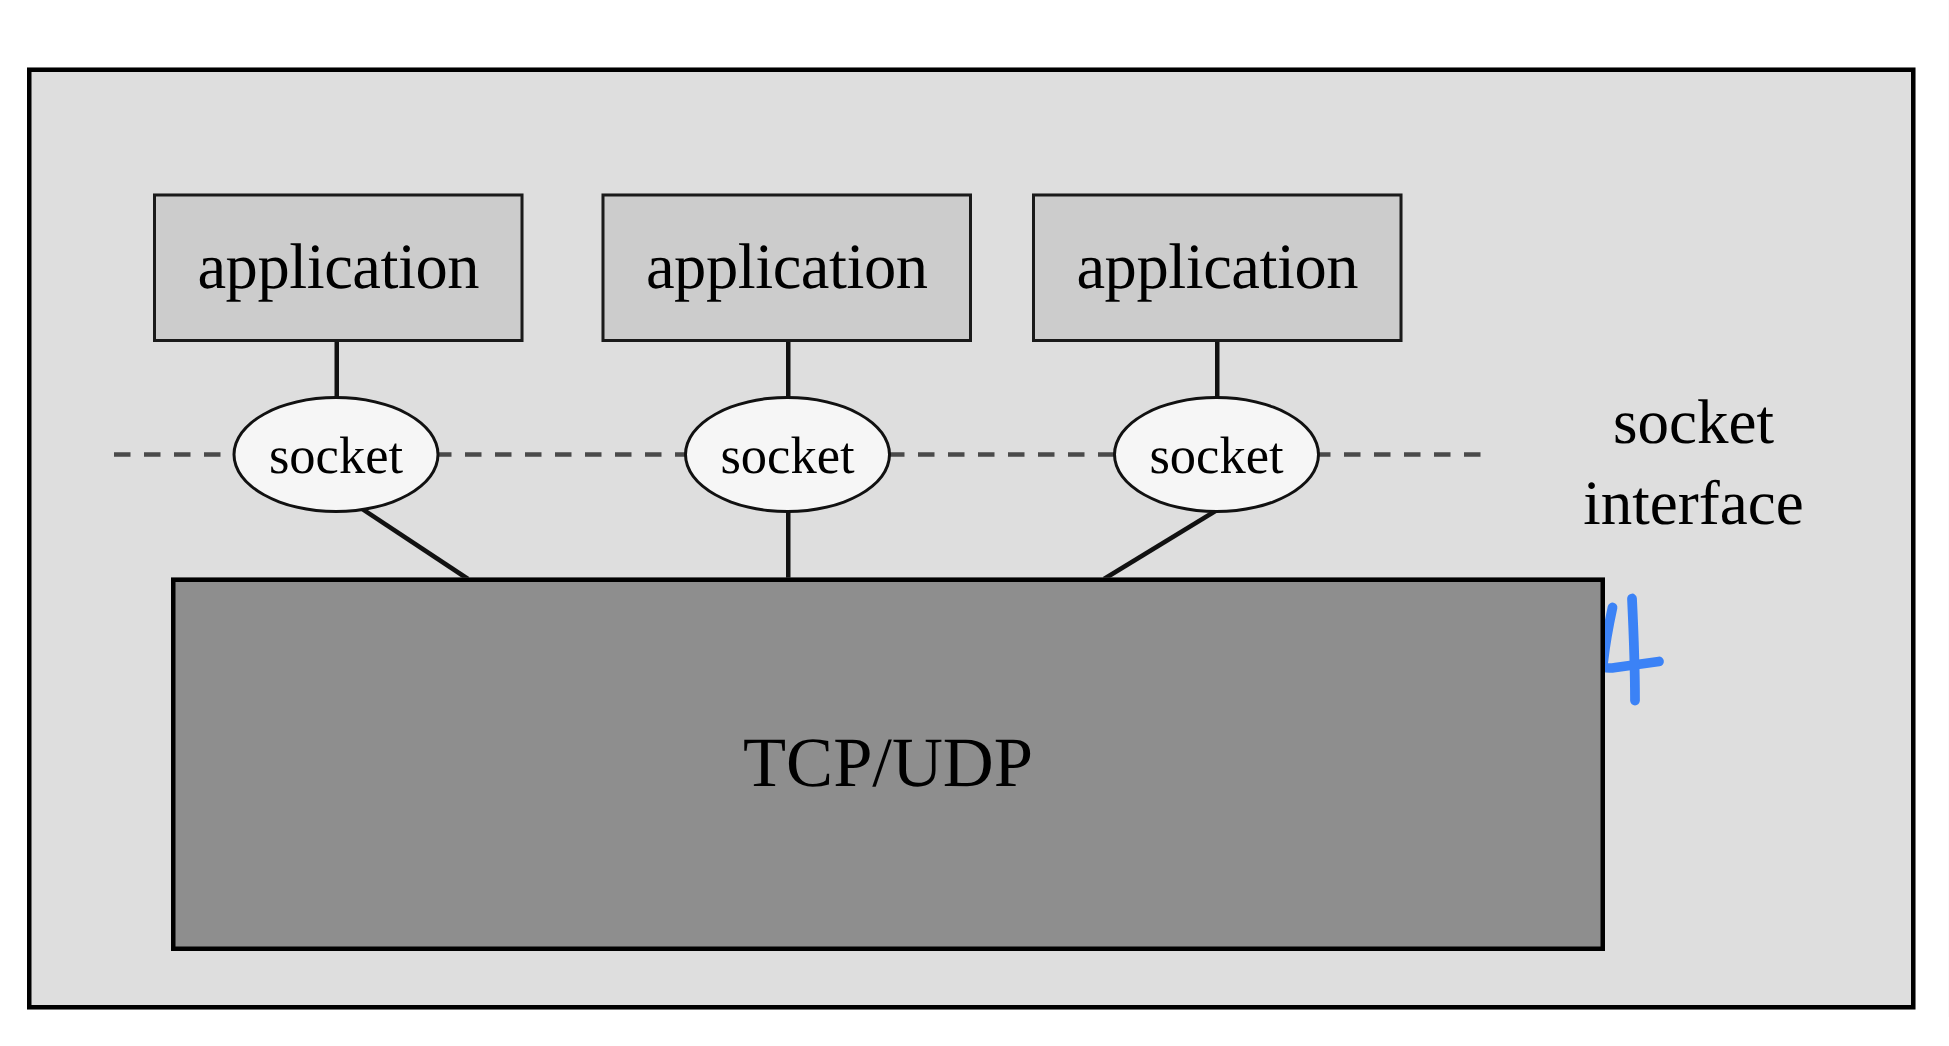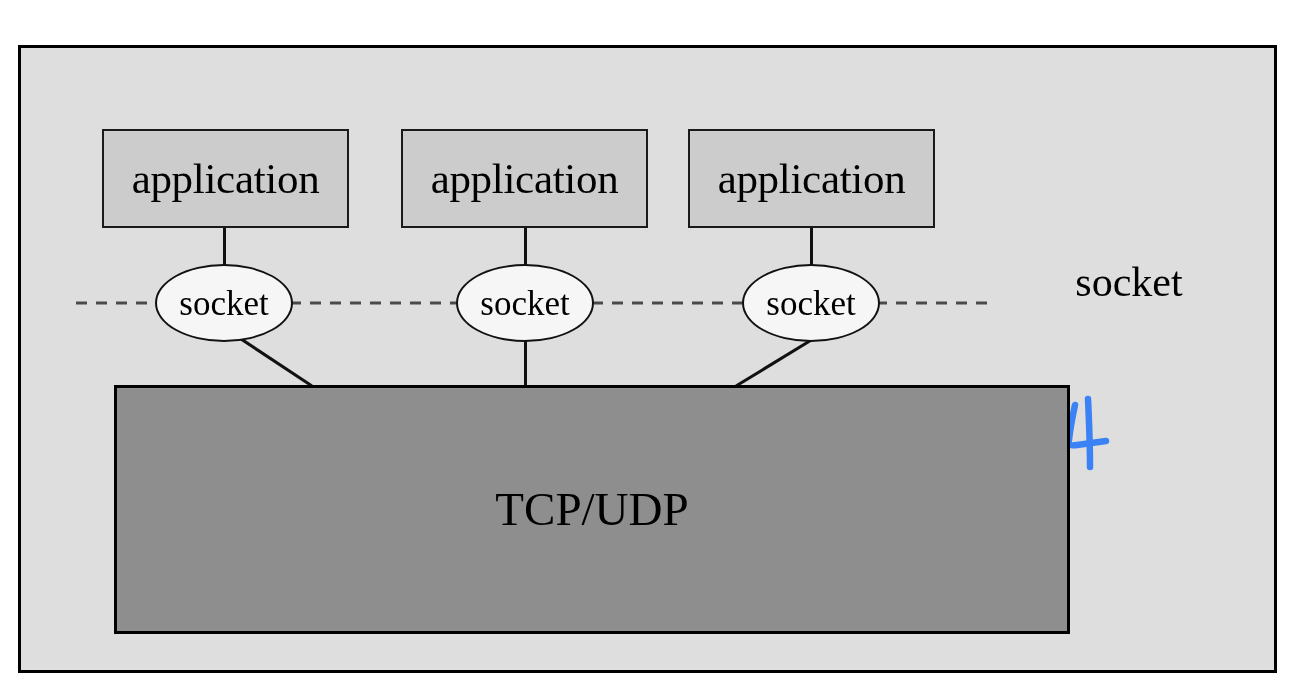--- a/index.html
+++ b/index.html
@@ -178,20 +178,21 @@
   </div>
   <div class="socket" id="socket-2">
     <span class="socket-label">socket</span>
   </div>
   <div class="socket" id="socket-3">
     <span class="socket-label">socket</span>
   </div>
 
   <div class="caption">
     <span class="cap-line">socket</span>
+    <span class="cap-line">interface</span>
   </div>
 
   <div class="annotation">
     <svg width="120" height="85" viewBox="0 0 120 85">
       <g fill="none" stroke="#3b82f6" stroke-width="6.5" stroke-linecap="round" stroke-linejoin="round">
         <path d="M11 9 C 10 30, 11 48, 15 58 C 18 65, 28 64, 40 60"></path>
         <path d="M53 13 C 50 27, 48 39, 47 48 C 46 53, 48 54, 55 53 L 84 49"></path>
         <path d="M66 7 C 67 28, 68 50, 68 75"></path>
       </g>
     </svg>

